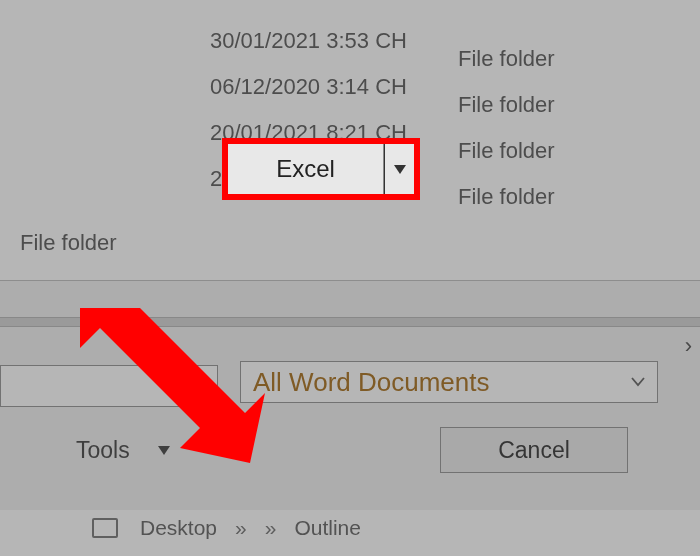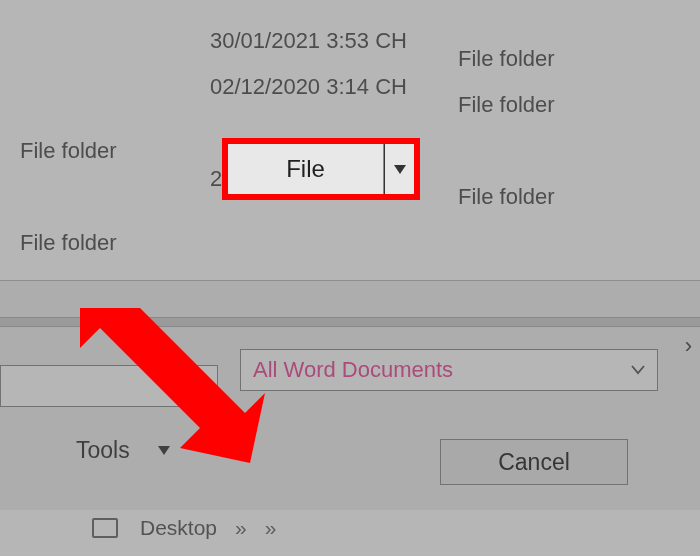--- a/index.html
+++ b/index.html
@@ -65,31 +65,31 @@
     left: 0;
     top: 84px;
     width: 218px;
     height: 42px;
     border: 1px solid #8a8a8a;
     background: #fff;
   }
   .filter-select {
     position: absolute;
     left: 240px;
-    top: 68px;
+    top: 80px;
     width: 418px;
     height: 42px;
     border: 1px solid #8a8a8a;
     background: #fff;
     display: flex;
     align-items: center;
     justify-content: space-between;
     padding: 0 12px;
-    font-size: 22px;
-    color: #ec4899;
+    font-size: 26px;
+    color: #a16207;
   }
   .tools {
     position: absolute;
     left: 76px;
     top: 146px;
     font-size: 23px;
     color: #333;
     display: flex;
     align-items: center;
     gap: 28px;
@@ -131,21 +131,20 @@
     background: #e8e8e8;
     display: flex;
     align-items: center;
     justify-content: center;
     border-left: 1px solid #333;
   }
   .btn-cancel {
     left: 440px;
     top: 146px;
     width: 188px;
-    margin-top: 12px;
   }
   .chev { font-size: 16px; color: #444; }
   .tri-down {
     width: 0; height: 0;
     border-left: 6px solid transparent;
     border-right: 6px solid transparent;
     border-top: 9px solid #333;
   }
   .breadcrumb {
     position: absolute;
@@ -178,24 +177,25 @@
 </style>
 </head>
 <body>
 
 <div class="file-list">
   <div class="row">
     <div class="col-date">30/01/2021 3:53 CH</div>
     <div class="col-type">File folder</div>
   </div>
   <div class="row">
-    <div class="col-date">02/12/2020 3:14 CH</div>
-    <div class="col-type">File folder</div>
-  </div>
-  <div class="row">
+    <div class="col-date">06/12/2020 3:14 CH</div>
+    <div class="col-type">File folder</div>
+  </div>
+  <div class="row">
+    <div class="col-date">20/01/2021 8:21 CH</div>
     <div class="col-type">File folder</div>
   </div>
   <div class="row">
     <div class="col-date">29/11/2020 12:00 ...</div>
     <div class="col-type">File folder</div>
   </div>
   <div class="row">
     <div class="col-type">File folder</div>
   </div>
 </div>
@@ -220,32 +220,33 @@
     <span class="tri-down"></span>
   </div>
 
   <div class="btn btn-cancel">
     <span>Cancel</span>
   </div>
 </div>
 
 <div class="btn-open-wrap">
   <div class="btn-open">
-    <span>File</span>
+    <span>Excel</span>
   </div>
   <div class="btn-open-drop">
     <span class="tri-down"></span>
   </div>
 </div>
 
 <div class="breadcrumb">
   <span class="bc-icon"></span>
   <span>Desktop</span>
   <span class="bc-sep">»</span>
   <span class="bc-sep">»</span>
+  <span>Outline</span>
 </div>
 
 <svg class="arrow" viewBox="0 0 230 170">
   <g fill="#ff0000">
     <polygon points="40,10 100,10 205,115 225,95 210,165 140,150 160,130 60,30 40,50"></polygon>
   </g>
 </svg>
 
 <div class="dim"></div>
 

